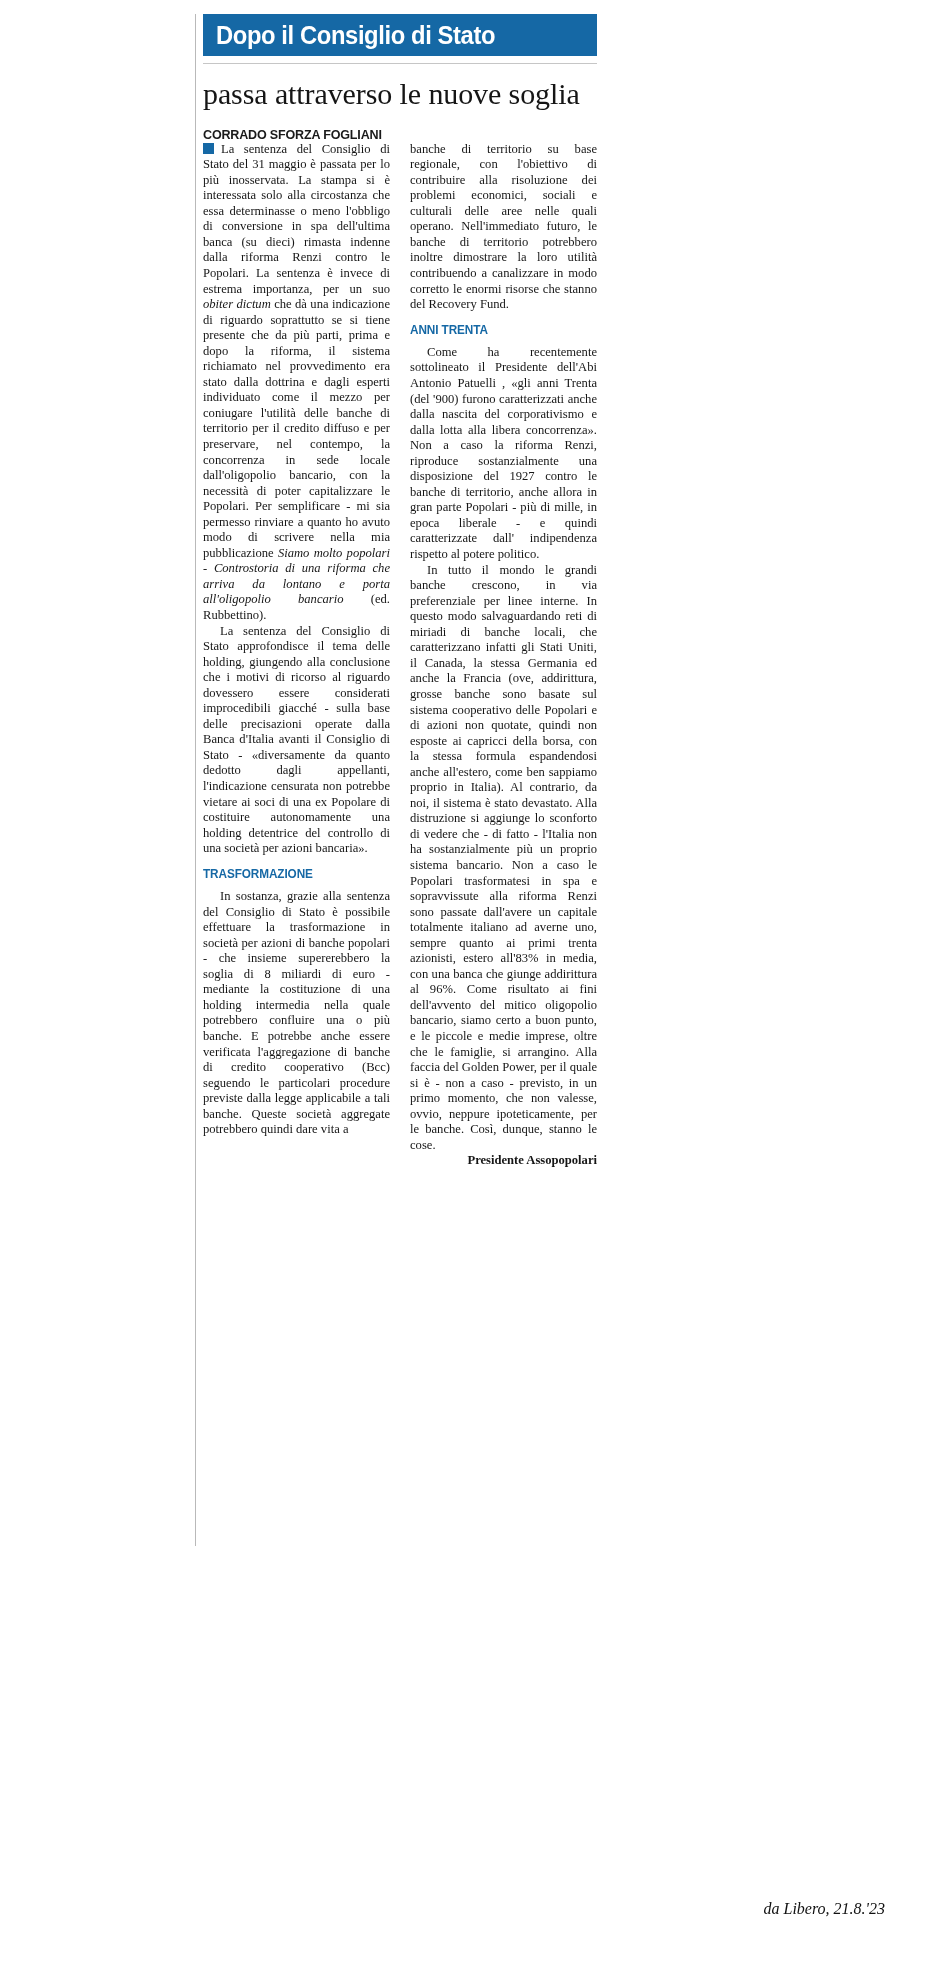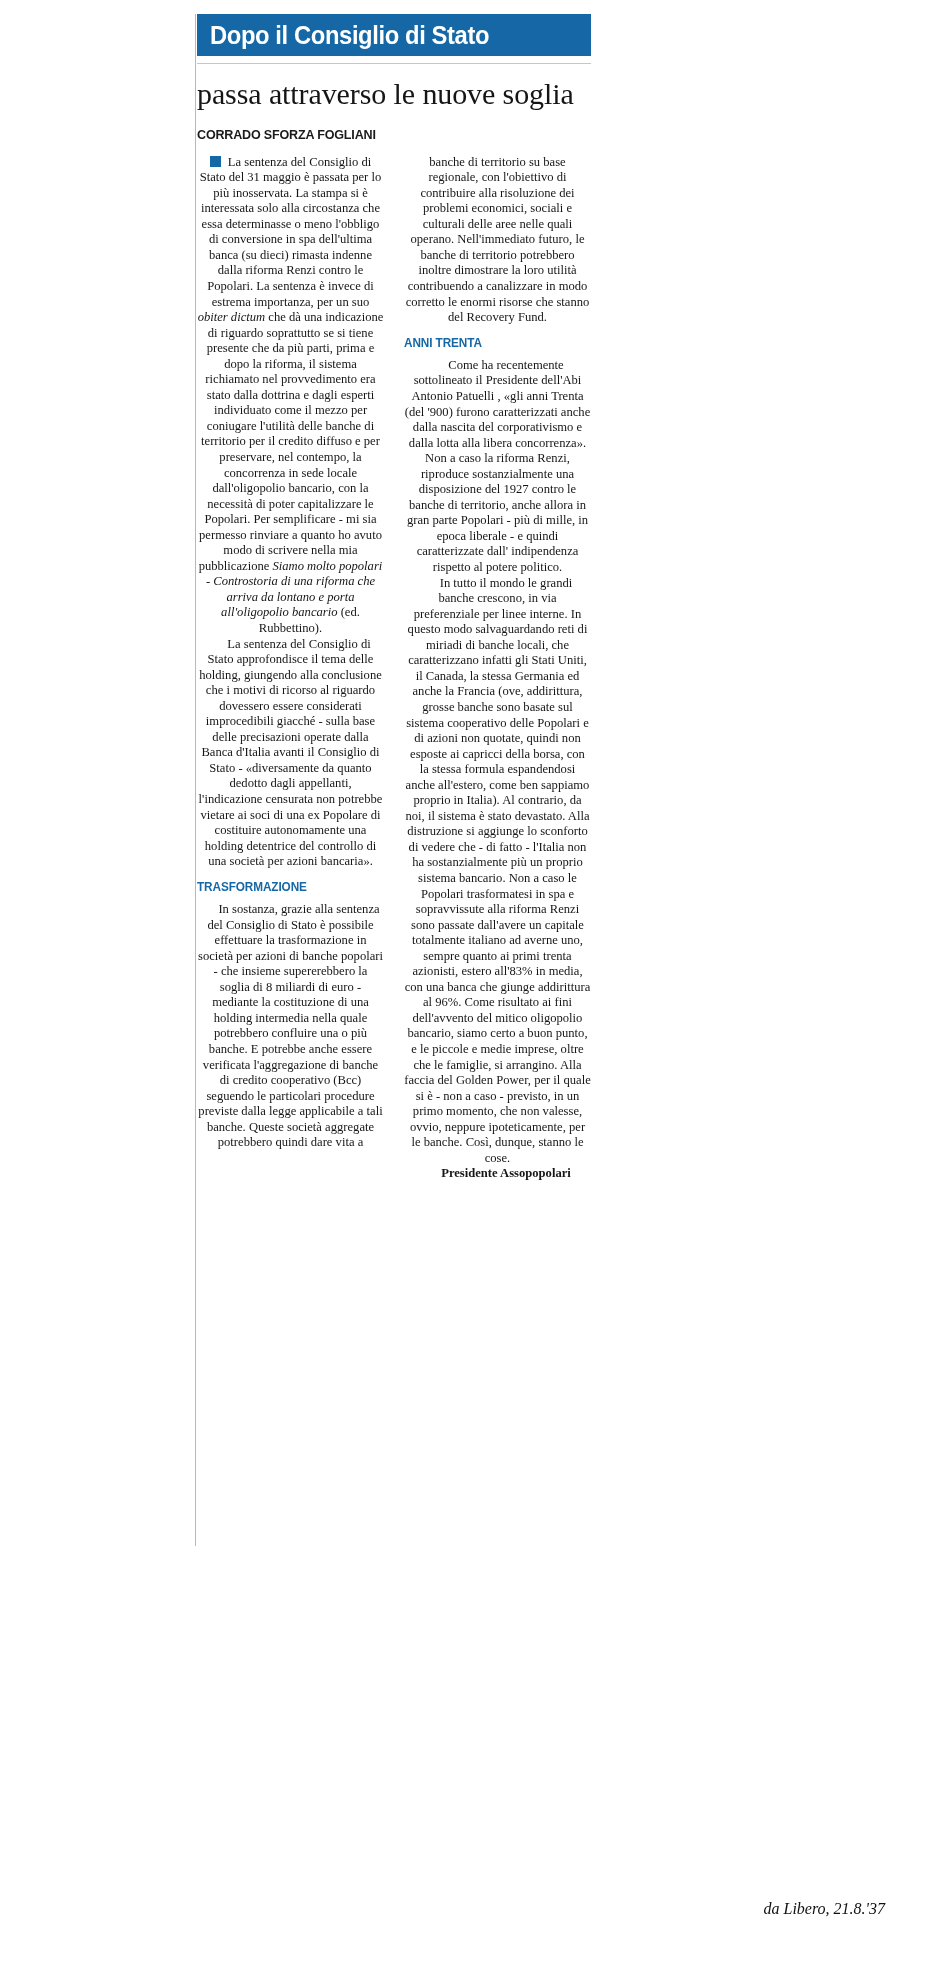--- a/index.html
+++ b/index.html
@@ -11,21 +11,21 @@
     width: 940px;
     height: 1963px;
     position: relative;
     font-family: "Liberation Serif", serif;
     color: #111111;
   }
 
   
   #clipping {
     position: absolute;
-    left: 189px;
+    left: 195px;
     top: 14px;
     width: 402px;
   }
 
   
   #left-rule {
     position: absolute;
     left: 195px;
     top: 14px;
     width: 1px;
@@ -87,39 +87,37 @@
     letter-spacing: -0.2px;
     color: #1a1a1a;
     transform: scaleX(0.93);
     transform-origin: left center;
     white-space: nowrap;
   }
 
   
   .columns {
     margin-left: 8px;
-    margin-top: 13px;
     width: 394px;
     display: flex;
     gap: 20px;
     align-items: flex-start;
   }
   .col {
     width: 189px;
     font-size: 12.6px;
     line-height: 1.235;
     text-align: justify;
     text-justify: inter-word;
     color: #161616;
     hyphens: auto;
   }
   .col p {
     margin: 0;
     text-indent: 1.35em;
-    text-align: center;
   }
   .col p.noindent { text-indent: 0; }
 
   .bullet-sq {
     display: inline-block;
     width: 11px;
     height: 11px;
     background: #1568a5;
     vertical-align: -1px;
     margin-right: 7px;
@@ -203,13 +201,13 @@
       <p>Come ha recentemente sottolineato il Presidente dell'Abi Antonio Patuelli , «gli anni Trenta (del '900) furono caratterizzati anche dalla nascita del corporativismo e dalla lotta alla libera concorrenza». Non a caso la riforma Renzi, riproduce sostanzialmente una disposizione del 1927 contro le banche di territorio, anche allora in gran parte Popolari - più di mille, in epoca liberale - e quindi caratterizzate dall' indipendenza rispetto al potere politico.</p>
 
       <p>In tutto il mondo le grandi banche crescono, in via preferenziale per linee interne. In questo modo salvaguardando reti di miriadi di banche locali, che caratterizzano infatti gli Stati Uniti, il Canada, la stessa Germania ed anche la Francia (ove, addirittura, grosse banche sono basate sul sistema cooperativo delle Popolari e di azioni non quotate, quindi non esposte ai capricci della borsa, con la stessa formula espandendosi anche all'estero, come ben sappiamo proprio in Italia). Al contrario, da noi, il sistema è stato devastato. Alla distruzione si aggiunge lo sconforto di vedere che - di fatto - l'Italia non ha sostanzialmente più un proprio sistema bancario. Non a caso le Popolari trasformatesi in spa e sopravvissute alla riforma Renzi sono passate dall'avere un capitale totalmente italiano ad averne uno, sempre quanto ai primi trenta azionisti, estero all'83% in media, con una banca che giunge addirittura al 96%. Come risultato ai fini dell'avvento del mitico oligopolio bancario, siamo certo a buon punto, e le piccole e medie imprese, oltre che le famiglie, si arrangino. Alla faccia del Golden Power, per il quale si è - non a caso - previsto, in un primo momento, che non valesse, ovvio, neppure ipoteticamente, per le banche. Così, dunque, stanno le cose.</p>
 
       <p class="signoff">Presidente Assopopolari</p>
     </div>
 
   </div>
 </div>
 
-<div id="source-line">da Libero, 21.8.'37</div>
+<div id="source-line">da Libero, 21.8.'23</div>
 
 </body></html>

